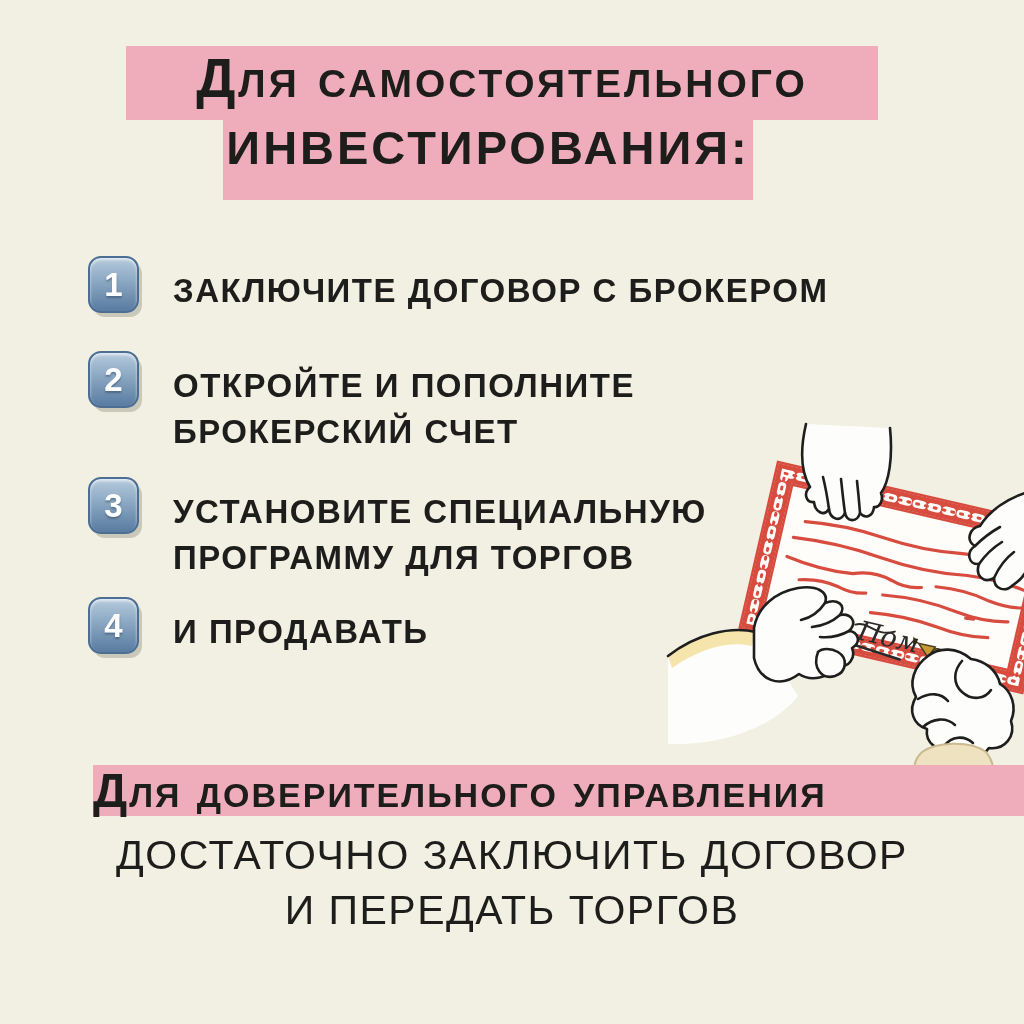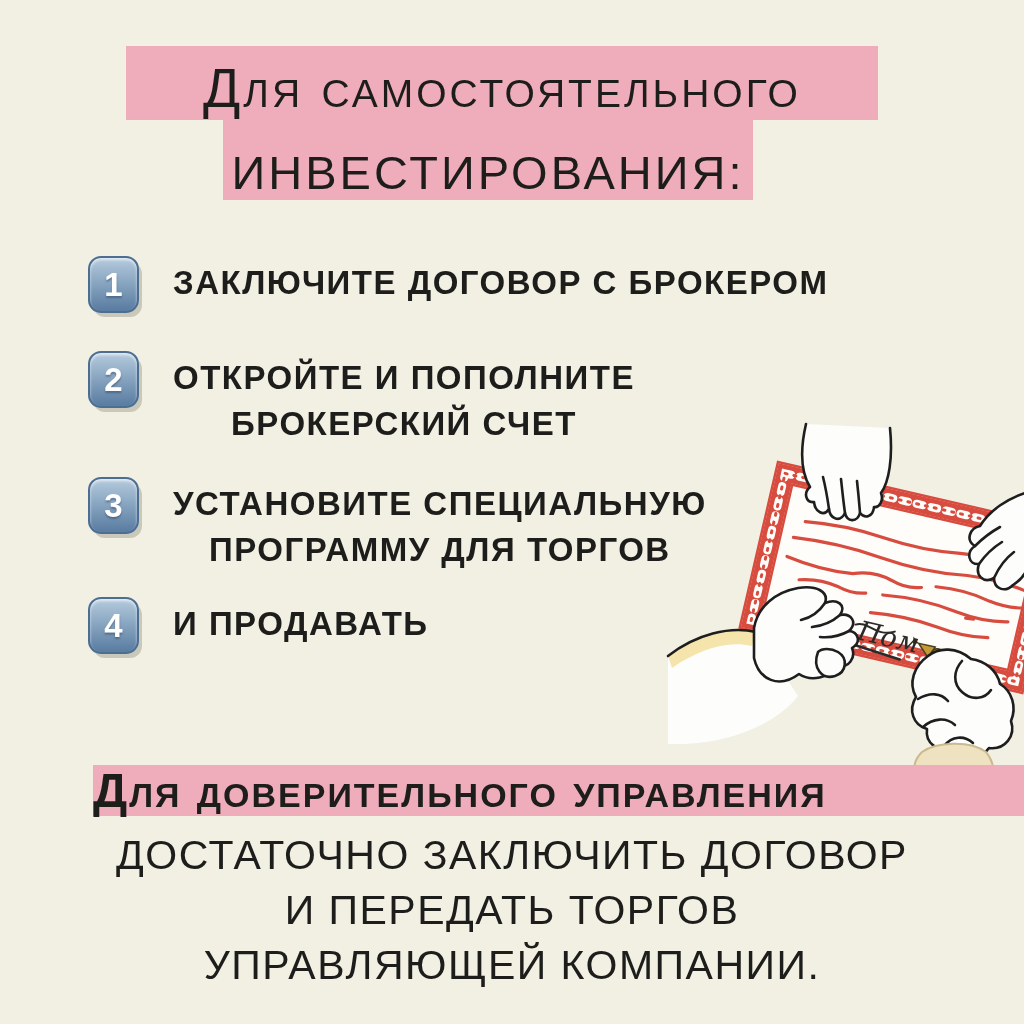--- a/index.html
+++ b/index.html
@@ -3,41 +3,41 @@
 <meta charset="utf-8">
 <style>
   html,body{margin:0;padding:0;}
   .canvas{
     position:relative;width:1024px;height:1024px;overflow:hidden;
     background:#f2f0e3;color:#1d1d1b;
     font-family:"Liberation Sans",sans-serif;
   }
   .hl{background:#efadbb;}
   .header-block{
-    position:absolute;display:flex;align-items:flex-end;justify-content:center;
-    white-space:nowrap;font-weight:400;
+    position:absolute;display:flex;align-items:flex-start;justify-content:center;
+    white-space:nowrap;font-weight:700;
   }
   .header-1{left:126px;top:46px;width:752px;height:74px;
     font-size:55px;letter-spacing:3px;font-variant-caps:small-caps;}
   .header-2{left:223px;top:120px;width:530px;height:80px;
     font-size:47px;letter-spacing:3px;}
   .step{position:absolute;left:88px;display:flex;align-items:flex-start;}
   .step-1{top:256px;} .step-2{top:351px;} .step-3{top:477px;} .step-4{top:597px;}
   .badge{
     flex:0 0 auto;width:47px;height:53px;border-radius:13px;
     background:linear-gradient(180deg,#b5cadd 0%,#8aa7c2 45%,#587ba0 100%);
     border:2px solid #4d6e93;
     box-shadow:4px 5px 0 -1px #c9c8b9, inset 0 2px 3px rgba(255,255,255,.65);
     color:#fff;font-size:33px;font-weight:bold;
     display:flex;align-items:center;justify-content:center;
     text-shadow:0 2px 2px rgba(40,60,90,.45);
   }
   .step-text{
-    margin:4px 0 0 34px;font-size:33px;font-weight:600;letter-spacing:1.5px;
-    line-height:46px;white-space:nowrap;text-align:center;
+    margin:12px 0 0 34px;font-size:33px;font-weight:600;letter-spacing:1.5px;
+    line-height:46px;white-space:nowrap;
   }
   .footer-hl{
     position:absolute;left:93px;top:765px;width:998px;height:51px;
     display:flex;align-items:center;justify-content:flex-start;white-space:nowrap;
     font-size:48px;font-weight:600;letter-spacing:2px;font-variant-caps:small-caps;
   }
   .footer-lines{
     position:absolute;left:0;top:828px;width:1024px;text-align:center;
     font-size:41px;font-weight:400;letter-spacing:1.5px;line-height:55px;
     white-space:nowrap;
@@ -165,16 +165,15 @@
 
     <path d="M262,352 C276,342 310,340 326,352 C334,362 335,372 328,380 L258,380 C252,368 254,360 262,352 Z" fill="#efe2c0" stroke="#cbb98f" stroke-width="2"></path>
   </svg>
 
   <div class="footer-hl hl">
     <span>Для доверительного управления</span>
   </div>
   <div class="footer-lines">
     <div>ДОСТАТОЧНО ЗАКЛЮЧИТЬ ДОГОВОР</div>
     <div>И ПЕРЕДАТЬ ТОРГОВ</div>
-    <div>УПРАВЛЯЮЩЕЙ КОМПАНИИ.</div>
   </div>
 
 </div>
 
 </body></html>

